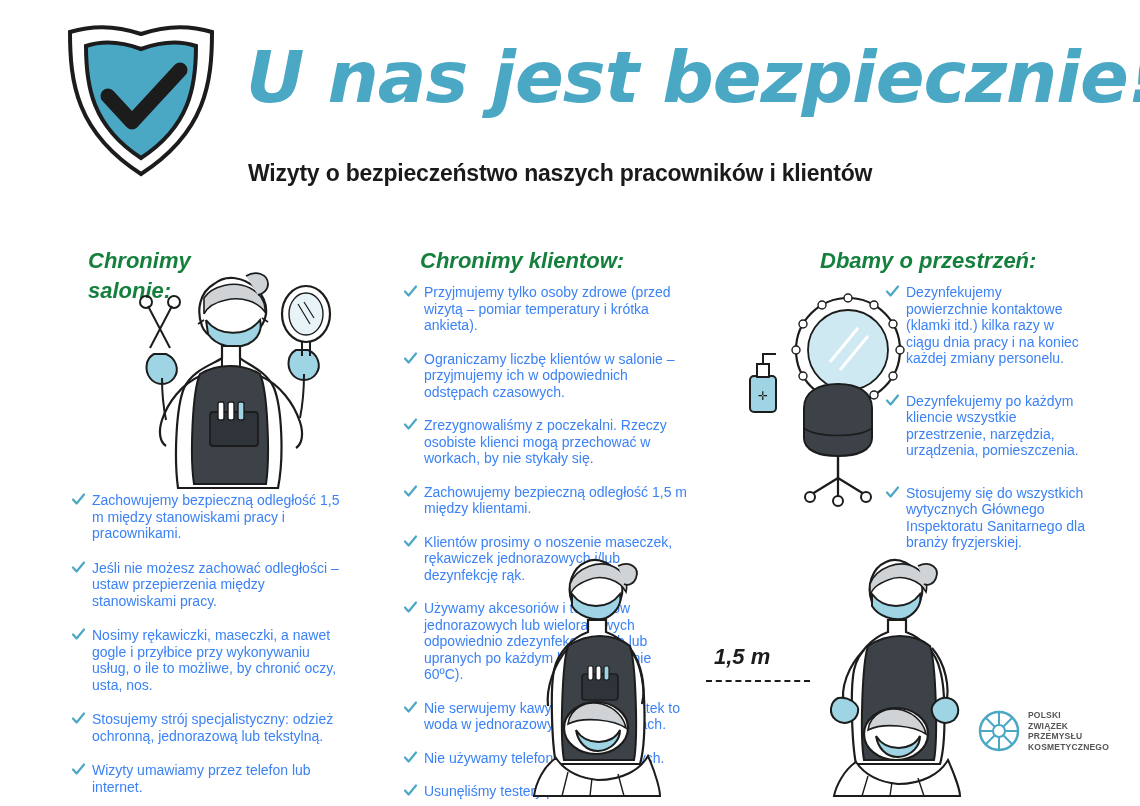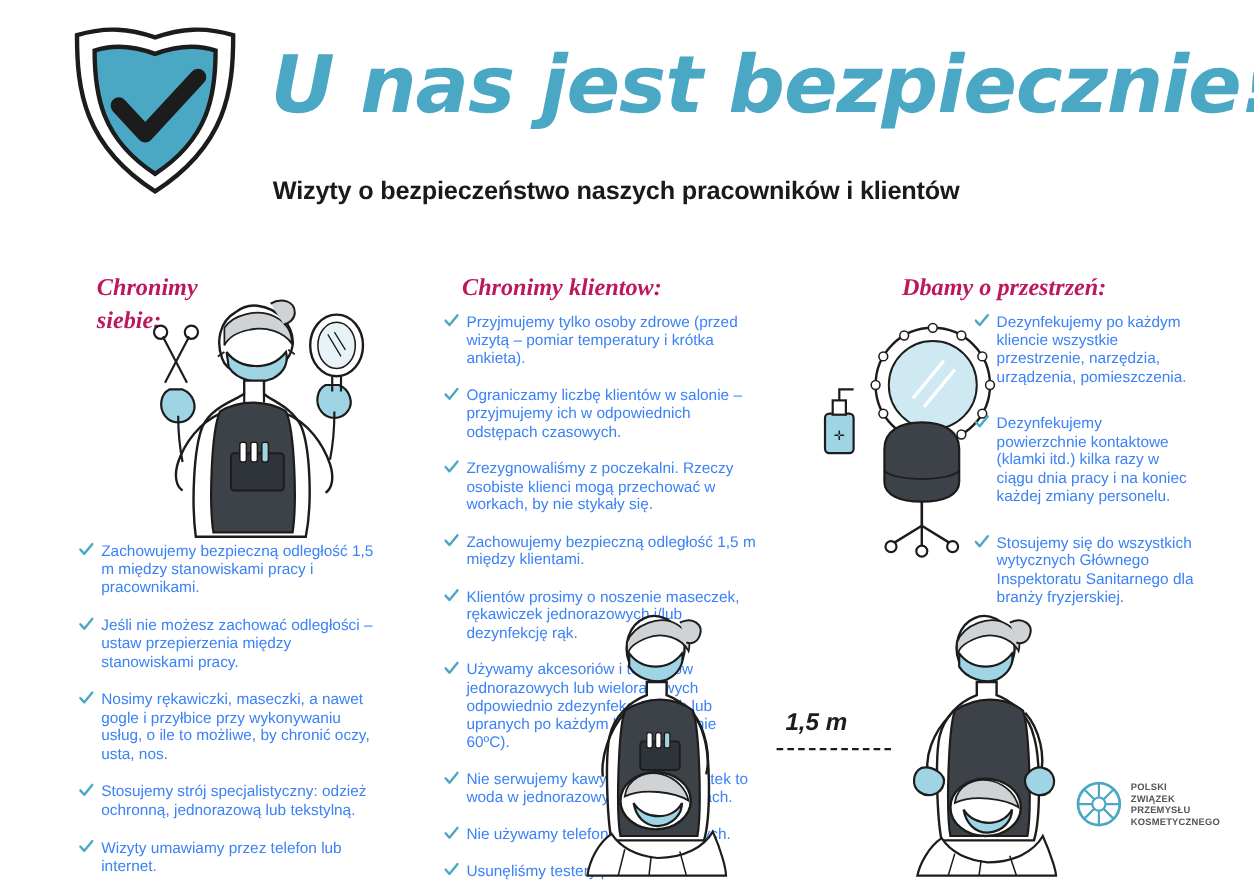--- a/index.html
+++ b/index.html
@@ -50,26 +50,26 @@
     left: 248px; top: 160px;
     font-size: 23px;
     font-weight: bold;
     color: #1a1a1a;
     letter-spacing: -0.2px;
   }
 
   
   .col-heading {
     position: absolute;
-    font-family: Liberation Serif, serif;
+    font-family: Liberation Sans, sans-serif;
     font-weight: bold;
     font-style: italic;
     font-size: 22px;
     line-height: 30px;
-    color: #be185d;
+    color: #15803d;
   }
   #h-col1 { left: 88px;  top: 246px; width: 180px; }
   #h-col2 { left: 420px; top: 246px; width: 260px; }
   #h-col3 { left: 820px; top: 246px; width: 260px; }
 
   
   .bullets { position: absolute; }
   .bullet {
     position: relative;
     padding-left: 20px;
@@ -148,21 +148,21 @@
         <path d="M52 74 L76 100 L124 48" fill="none" stroke="#1c1c1c" stroke-width="15" stroke-linecap="round" stroke-linejoin="round"></path>
       </svg>
     </div>
 
     <div class="title">U nas jest bezpiecznie!</div>
     <div class="subtitle">Wizyty o bezpieczeństwo naszych pracowników i klientów</div>
   </div>
 
   <div class="col-heading" id="h-col1">
     <span>Chronimy</span><br>
-    <span>siebie:</span>
+    <span>salonie:</span>
   </div>
 
   <div class="illus" id="illus-stylist">
     <svg width="260" height="250" viewBox="0 0 260 250">
 
       <path d="M96 22 C82 30 78 48 84 64 C88 76 104 80 118 78 C134 76 146 66 148 52 C150 34 134 18 116 16 C108 15 101 18 96 22 Z" fill="#ffffff" stroke="#1c1c1c" stroke-width="2.2"></path>
       <path d="M86 36 C94 24 116 18 132 26 C142 31 148 40 147 50 C140 40 124 34 108 38 C98 40 90 44 86 52 Z" fill="#cfd3d6" stroke="#1c1c1c" stroke-width="1.6"></path>
       <path d="M128 14 C138 8 150 12 150 22 C150 28 145 32 140 33" fill="#cfd3d6" stroke="#1c1c1c" stroke-width="1.8"></path>
 
       <path d="M88 58 C100 74 128 76 142 58 C144 66 142 76 130 82 C116 88 98 84 90 72 Z" fill="#9ed4e4" stroke="#1c1c1c" stroke-width="2"></path>
@@ -364,29 +364,29 @@
     </svg>
   </div>
 
   <div class="bullets" id="list-col3">
     <div class="bullet">
       <span class="tick">
         <svg width="13" height="13" viewBox="0 0 13 13">
             <path d="M1 6.5 L4.6 10.5 L12 1.5" fill="none" stroke="#4aa8c4" stroke-width="2.2" stroke-linecap="round" stroke-linejoin="round"></path>
           </svg>
       </span>
+      <span>Dezynfekujemy powierzchnie kontaktowe (klamki itd.) kilka razy w ciągu dnia pracy i na koniec każdej zmiany personelu.</span>
+    </div>
+    <div class="bullet">
+      <span class="tick">
+        <svg width="13" height="13" viewBox="0 0 13 13">
+            <path d="M1 6.5 L4.6 10.5 L12 1.5" fill="none" stroke="#4aa8c4" stroke-width="2.2" stroke-linecap="round" stroke-linejoin="round"></path>
+          </svg>
+      </span>
       <span>Dezynfekujemy po każdym kliencie wszystkie przestrzenie, narzędzia, urządzenia, pomieszczenia.</span>
-    </div>
-    <div class="bullet">
-      <span class="tick">
-        <svg width="13" height="13" viewBox="0 0 13 13">
-            <path d="M1 6.5 L4.6 10.5 L12 1.5" fill="none" stroke="#4aa8c4" stroke-width="2.2" stroke-linecap="round" stroke-linejoin="round"></path>
-          </svg>
-      </span>
-      <span>Dezynfekujemy powierzchnie kontaktowe (klamki itd.) kilka razy w ciągu dnia pracy i na koniec każdej zmiany personelu.</span>
     </div>
     <div class="bullet">
       <span class="tick">
         <svg width="13" height="13" viewBox="0 0 13 13">
             <path d="M1 6.5 L4.6 10.5 L12 1.5" fill="none" stroke="#4aa8c4" stroke-width="2.2" stroke-linecap="round" stroke-linejoin="round"></path>
           </svg>
       </span>
       <span>Stosujemy się do wszystkich wytycznych Głównego Inspektoratu Sanitarnego dla branży fryzjerskiej.</span>
     </div>
   </div>

